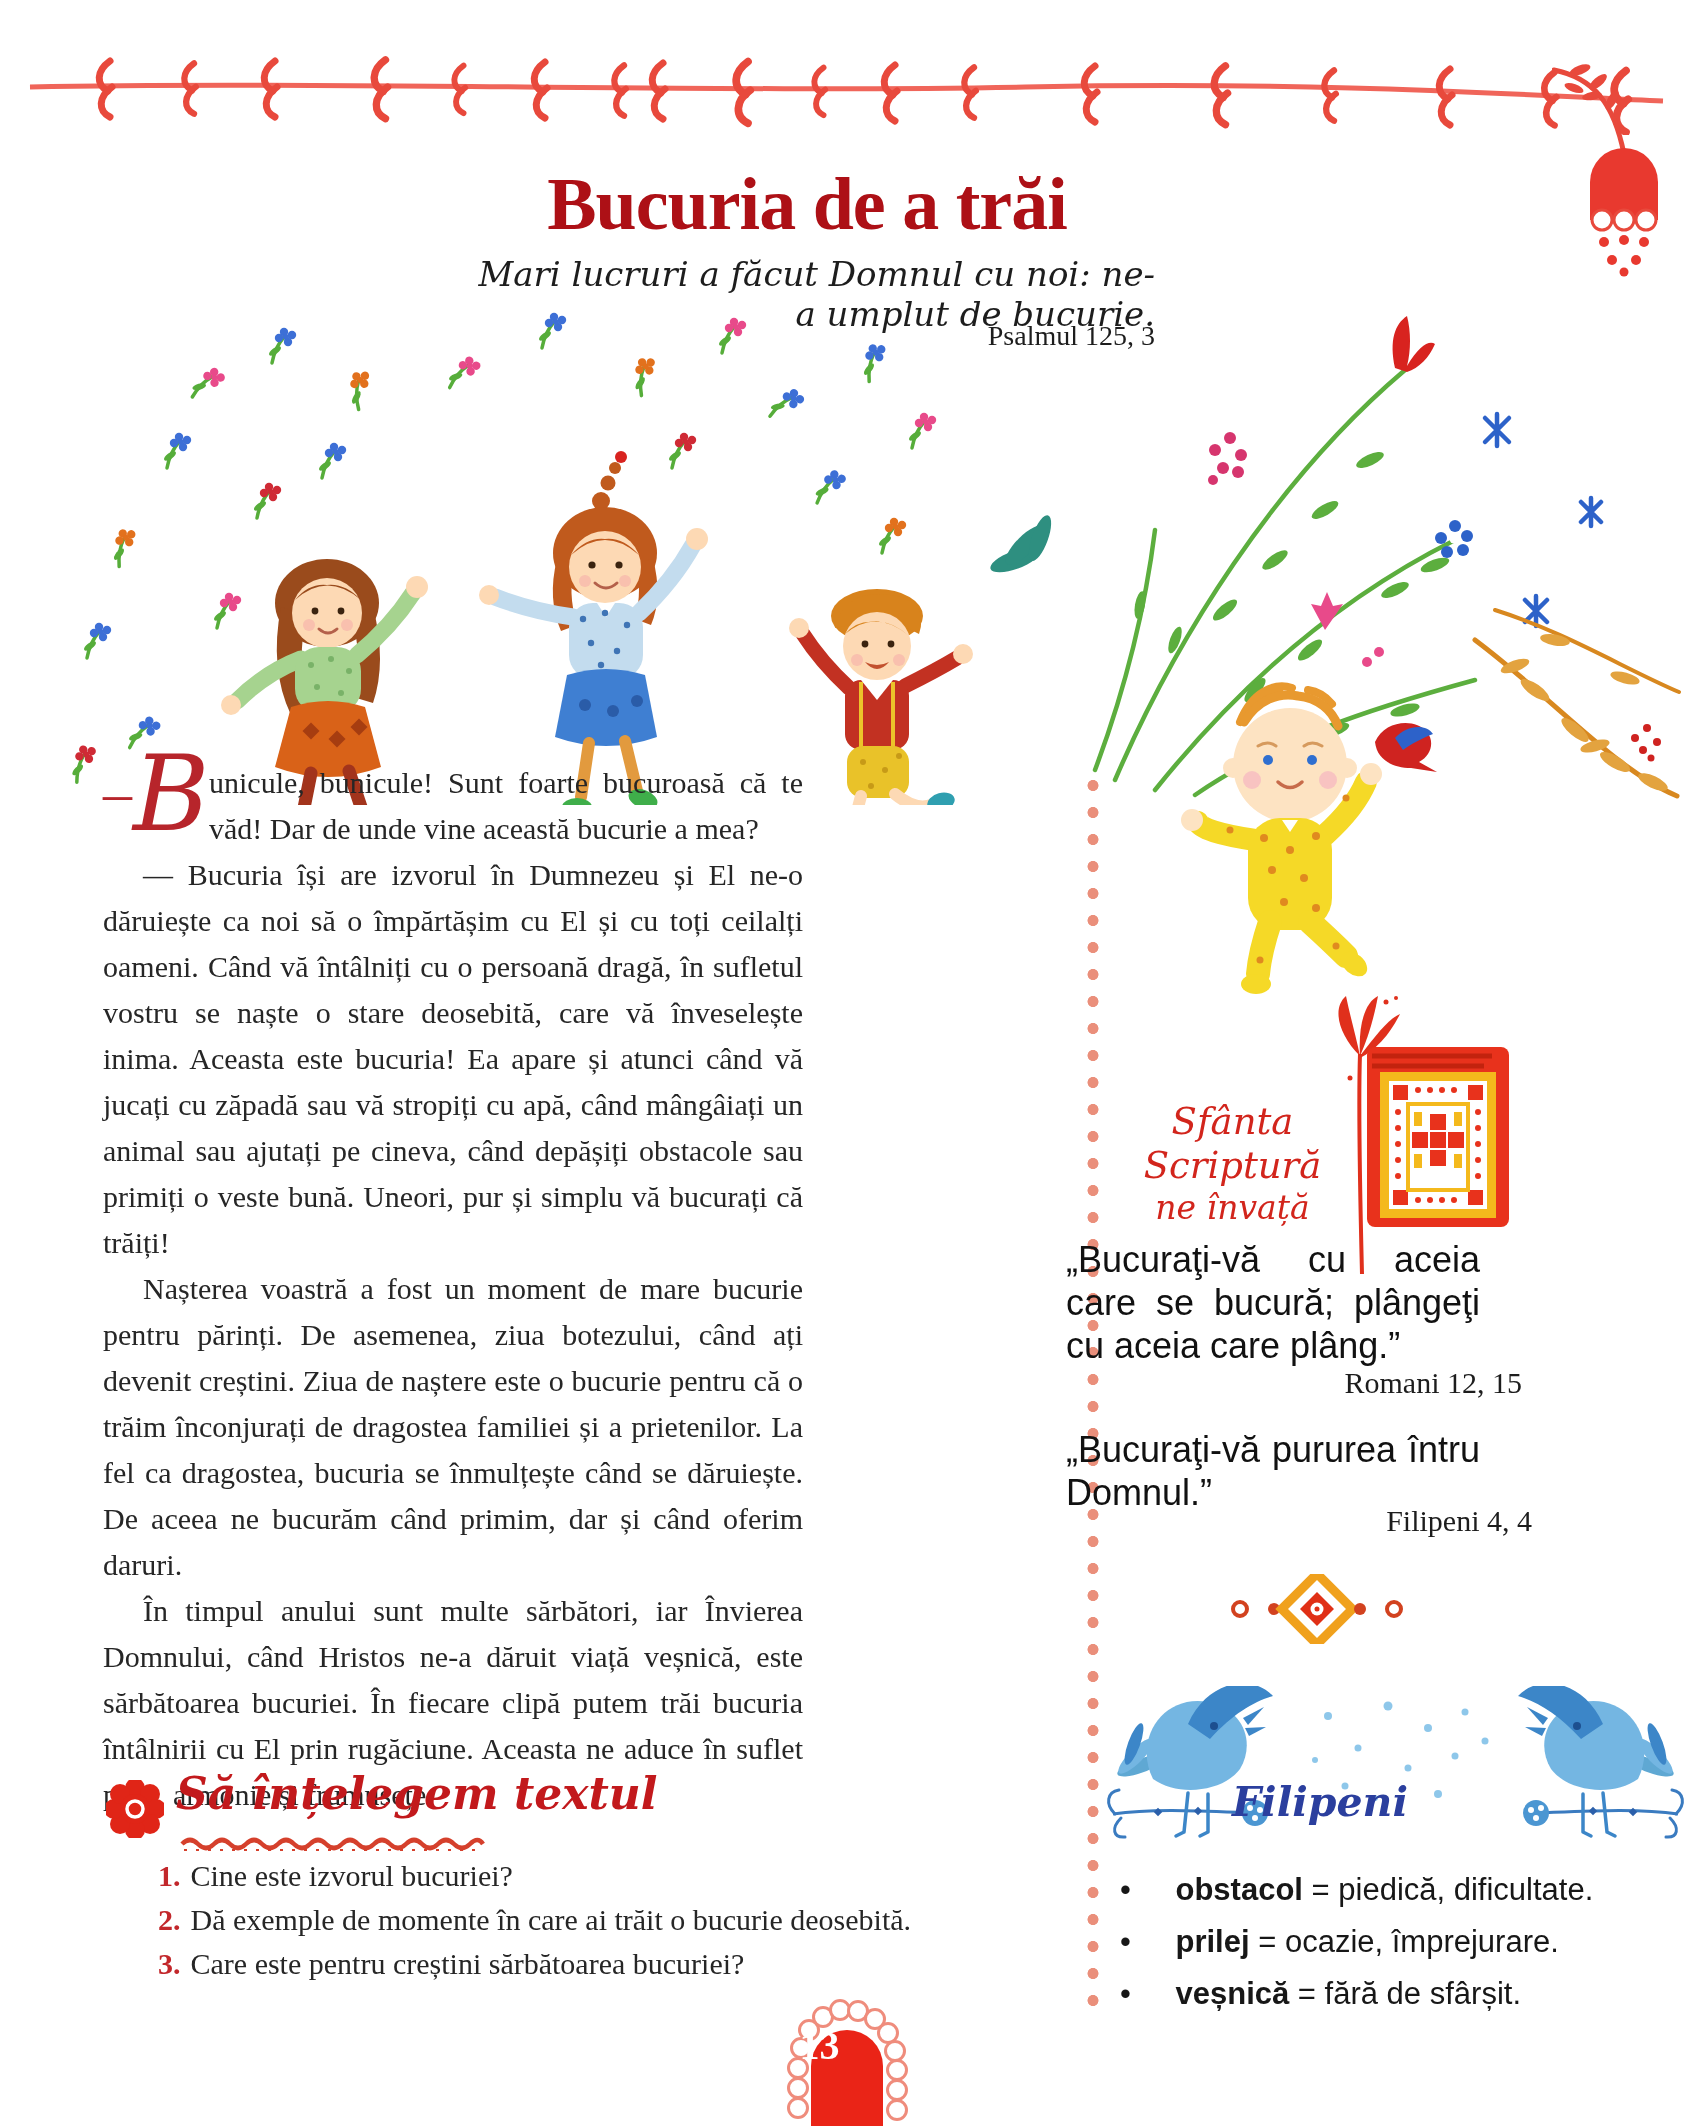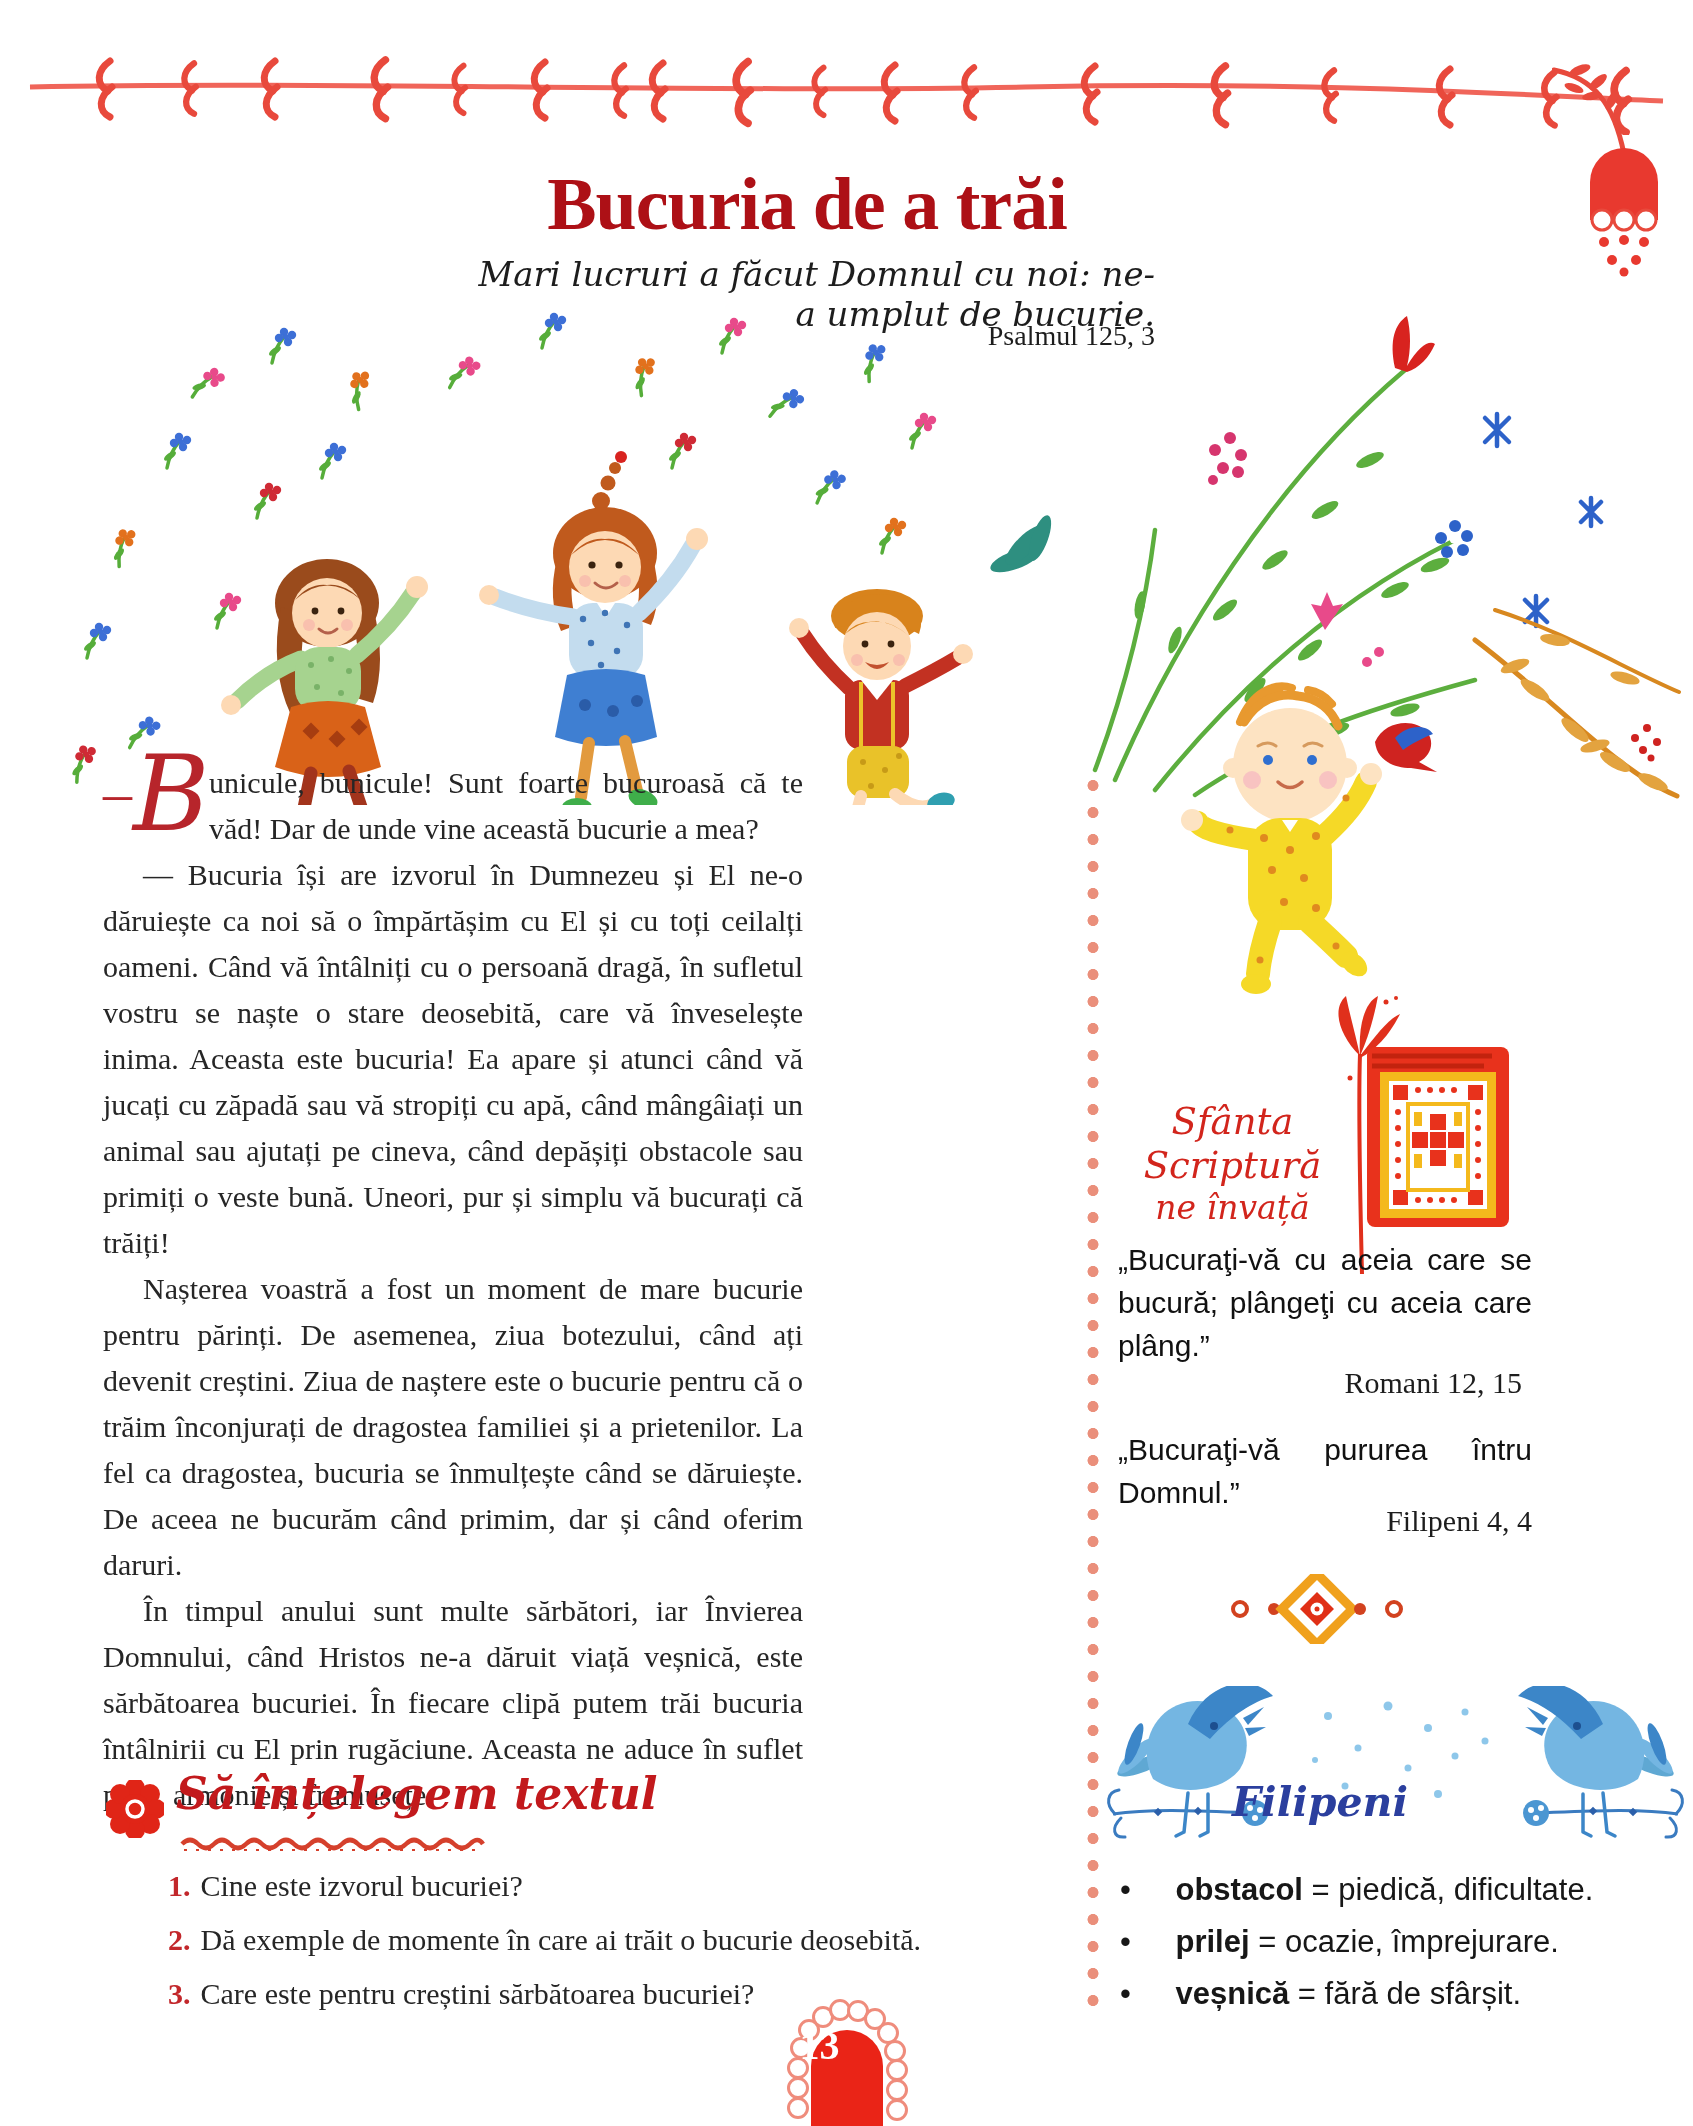--- a/index.html
+++ b/index.html
@@ -25,38 +25,38 @@
 
   .divider{left:1086px;top:772px;width:14px;height:1242px;
            background-image:radial-gradient(circle,#ea8f7b 5.2px,rgba(0,0,0,0) 5.8px);
            background-size:14px 27px;background-repeat:repeat-y;background-position:center top;}
 
   .scripture-label{left:1100px;top:1100px;width:265px;text-align:center;color:#d2251c;
                    font-family:"DejaVu Serif",serif;font-style:italic;}
   .scripture-label .l1{font-size:37px;line-height:44px;}
   .scripture-label .l2{font-size:33px;line-height:40px;}
 
-  .quote{left:1118px;width:414px;font-family:"Liberation Sans",sans-serif;
-         font-size:30px;line-height:43px;text-align:justify;color:#111;}
+  .quote{left:1066px;width:414px;font-family:"Liberation Sans",sans-serif;
+         font-size:36px;line-height:43px;text-align:justify;color:#111;}
   .q1{top:1238px;} .q2{top:1428px;}
   .qref{width:322px;text-align:right;font-size:30px;color:#1d1d1d;}
   .r1{left:1200px;top:1366px;} .r2{left:1210px;top:1504px;}
 
   .vocab-heading{left:1170px;top:1778px;width:300px;text-align:center;
                  font-family:"DejaVu Serif",serif;font-style:italic;font-weight:bold;
                  font-size:41px;color:#2b3f9e;}
   .vocab-list{left:1120px;top:1864px;width:572px;font-family:"Liberation Sans",sans-serif;
               font-size:31px;line-height:52px;color:#171717;}
   .vocab-list .row{white-space:nowrap;}
   .vocab-list .term{font-weight:bold;margin-left:36px;}
 
   .comp-heading{left:176px;top:1768px;width:520px;font-family:"DejaVu Serif",serif;
                 font-style:italic;font-weight:bold;font-size:44px;color:#c2191c;}
   .questions{left:158px;top:1854px;width:880px;font-size:30px;line-height:44px;color:#262626;}
-  .questions .q{margin:10px;}
+  .questions .q{margin:0;}
   .qnum{color:#c2272b;font-weight:bold;padding-right:10px;}
 
   .page-num{left:752px;top:2022px;width:135px;text-align:center;color:#ffffff;
             font-weight:bold;font-size:40px;font-family:"Liberation Serif",serif;}
 </style>
 </head>
 <body>
 
 <div class="stage">
 

